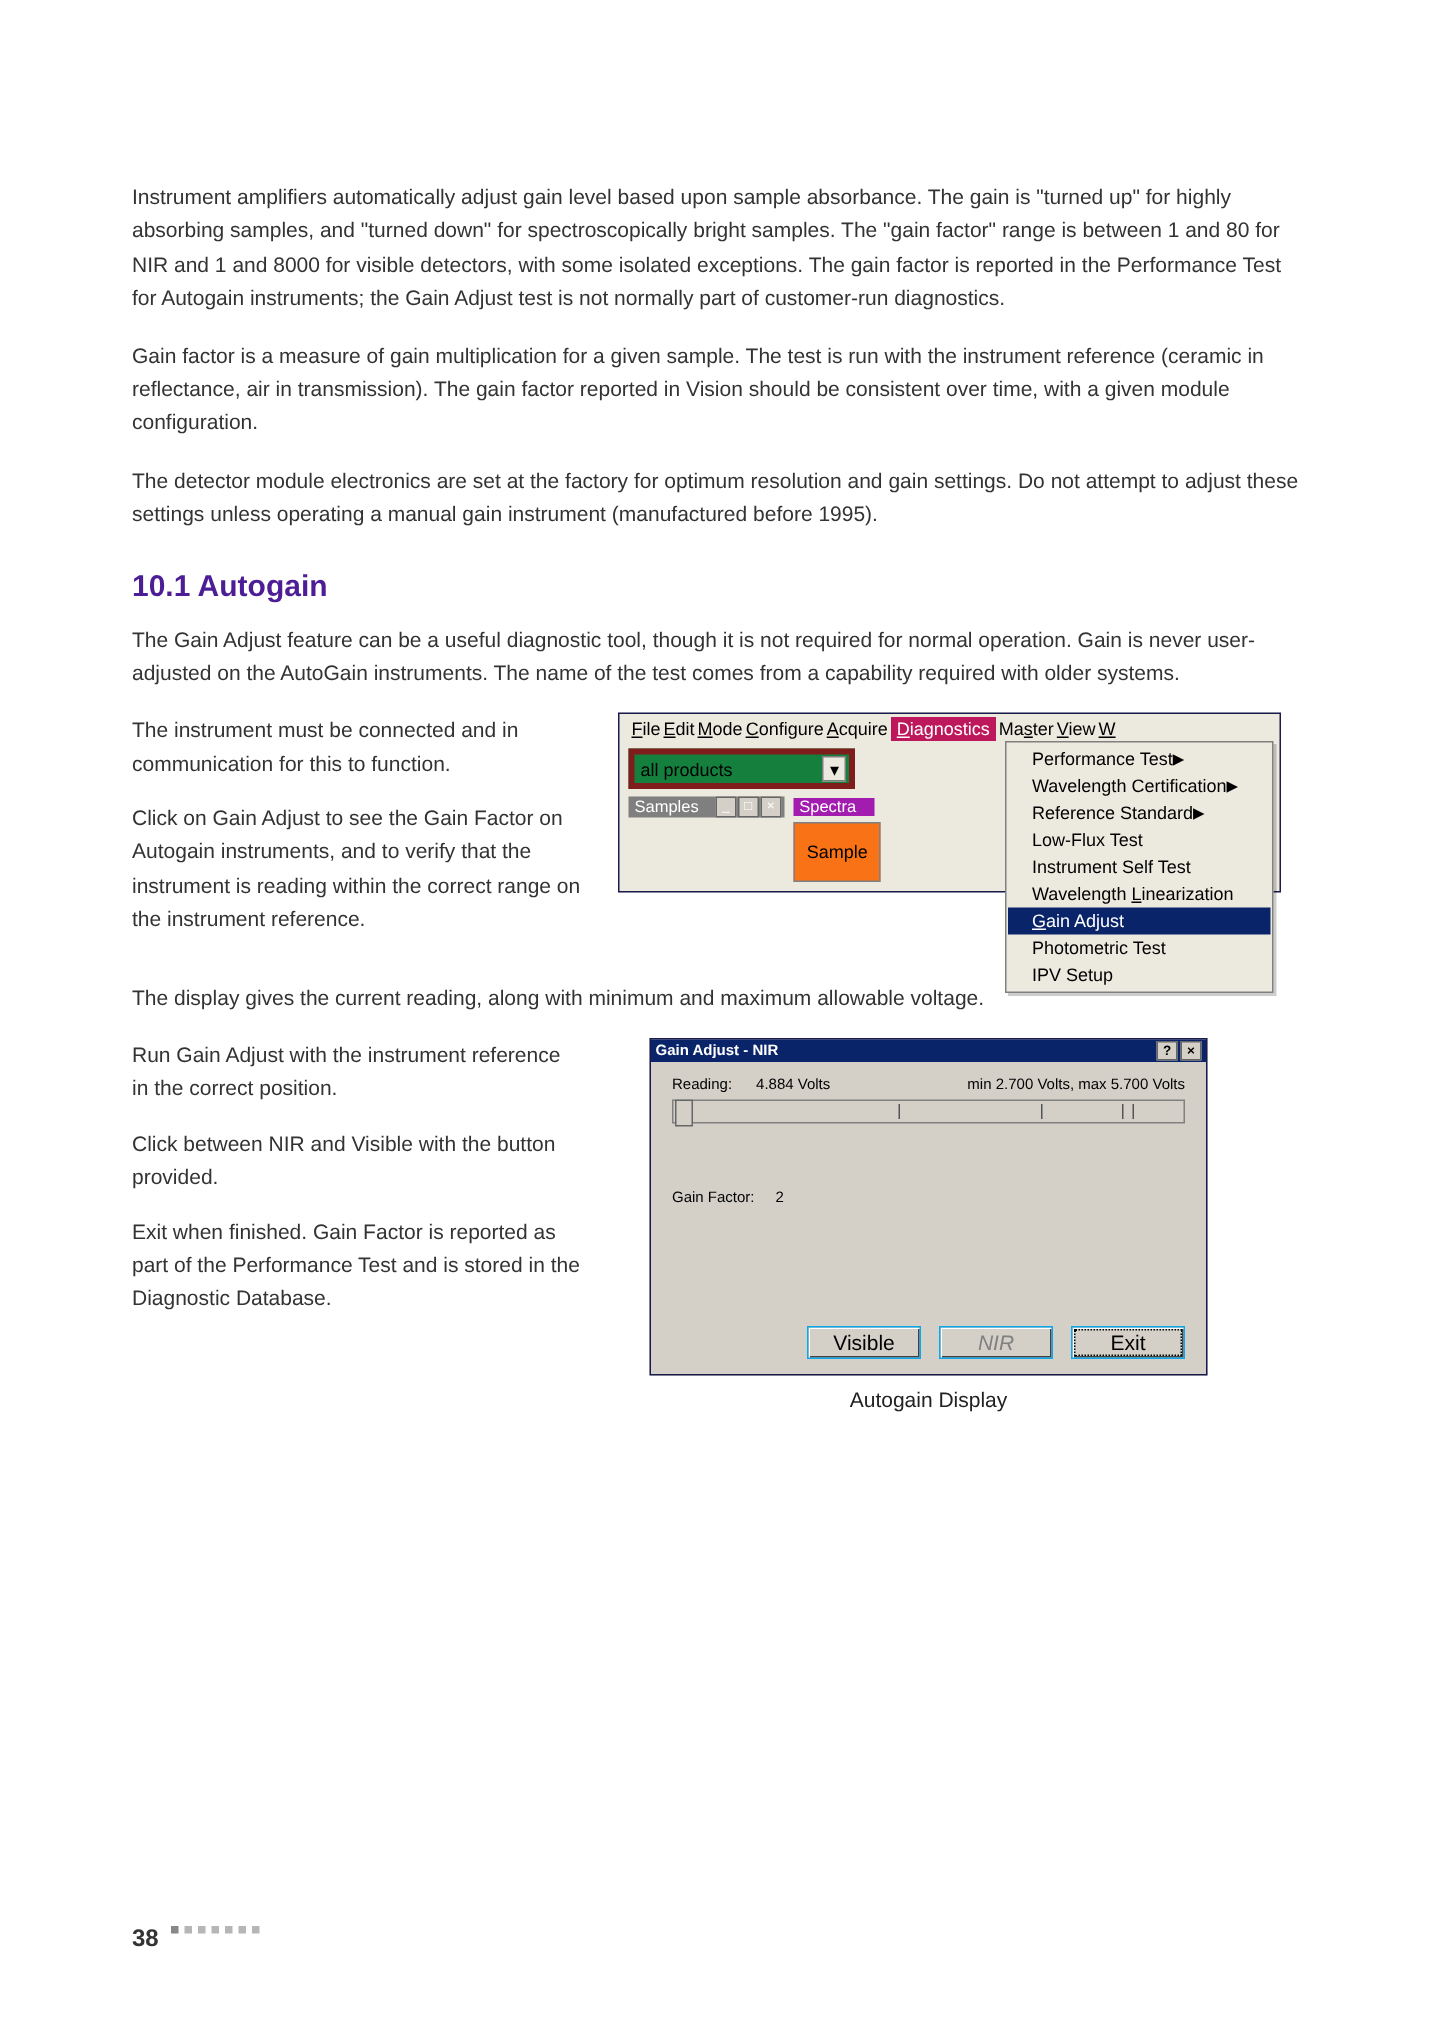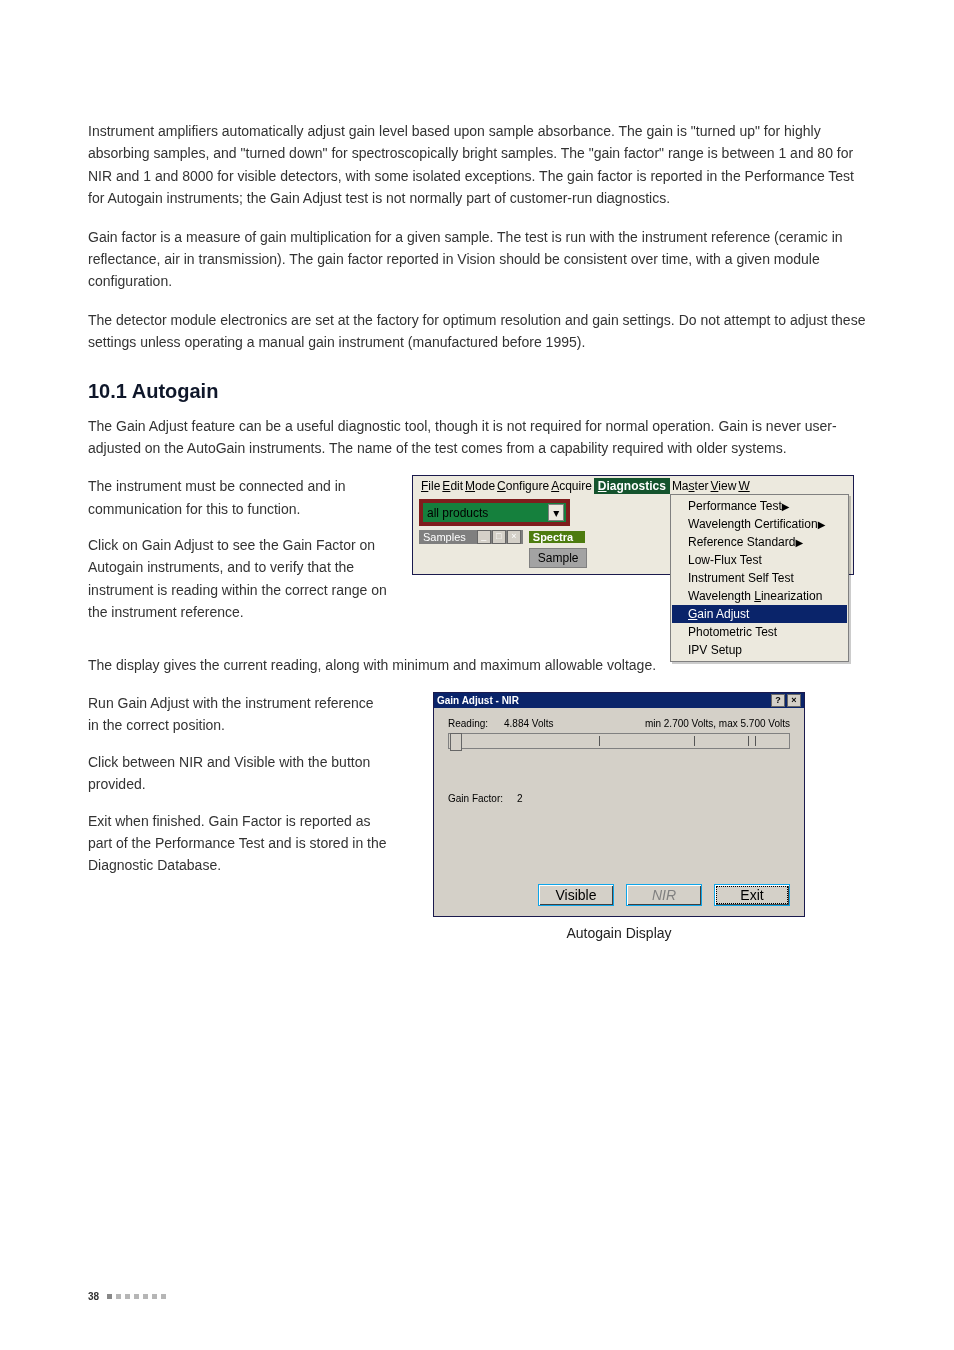--- a/index.html
+++ b/index.html
@@ -19,21 +19,21 @@
   h1.section-title {
     font-size: 28px;
     font-weight: 700;
     margin: 0 0 20px 0;
     color: #222;
   }
   h2.subsection-title {
     font-size: 20px;
     font-weight: 700;
     margin: 26px 0 12px 0;
-    color: #0f172a;
+    color: #4c1d95;
   }
   p.body {
     font-size: 14px;
     line-height: 1.6;
     margin: 0 0 16px 0;
     color: #333;
   }
   .two-col {
     display: flex;
     align-items: flex-start;
@@ -56,24 +56,23 @@
   }
   .menubar {
     display: flex;
     align-items: center;
     gap: 2px;
     padding: 2px 8px 3px 8px;
     white-space: nowrap;
   }
   .menubar .mi { cursor: default; }
   .menubar .mi.sel {
-    background: #14532d;
+    background: #be185d;
     color: #fff;
     padding: 1px 4px;
-    font-weight: bold;
   }
   .mnemonic { text-decoration: underline; }
   .toolbar-row {
     padding: 2px 6px 4px 6px;
     display: flex;
     align-items: center;
     gap: 6px;
   }
   .combo {
     background: #15803d;
@@ -101,23 +100,23 @@
     padding: 0 2px 0 4px;
   }
   .mdibox.samp { color:#fff; background:#7f7f7f; }
   .mdibox .ttl { padding-right: 10px; }
   .mdibox .winbtn {
     width:12px; height:12px; background:#d4d0c8; border:1px solid #666; margin-left:1px;
     font-size:9px; line-height:10px; text-align:center;
   }
   .sample-btn {
     display:inline-block;
-    background:#a3a3a3;
+    background:#f97316;
     border:1px solid #808080;
-    padding:2px 8px;
+    padding:12px 8px;
     margin-top:4px;
     font-size:12px;
   }
   .dropdown {
     position: absolute;
     top: 18px;
     right: 4px;
     width: 175px;
     background: #ece9de;
     border: 1px solid #808080;
@@ -195,23 +194,23 @@
   .winbutton.default { outline:1px dotted #000; outline-offset:-3px; }
   .winbutton.disabled { color:#808080;font-style:italic; }
   .fig-caption {
     text-align:center;
     font-size:14px;
     margin-top:8px;
   }
   .footer {
     position:absolute;
     bottom:48px; left:88px;
-    font-size:10px;
+    font-size:16px;
     color:#333;
-    display:flex; align-items:center; gap:8px;
+    display:flex; gap:8px;
   }
   .footer .pn { font-weight:700; }
   .footer .sq {
     display:inline-flex; gap:4px;
   }
   .footer .sq span {
     width:5px; height:5px; background:#b6b6b6;
   }
   .footer .sq span:first-child { background:#888; }
 </style>
@@ -257,21 +256,21 @@
       <div class="row2">
         <div>
           <span class="mdibox samp">
             <span class="ttl">Samples</span>
             <span class="winbtn">_</span>
             <span class="winbtn">□</span>
             <span class="winbtn">×</span>
           </span>
         </div>
         <div>
-          <span class="mdibox samp" style="background:#4d7c0f;font-weight:bold;">
+          <span class="mdibox samp" style="background:#a21caf;">
             <span class="ttl">Spectra</span>
           </span>
           <div><span class="sample-btn">Sample</span></div>
         </div>
       </div>
 
       <div class="dropdown">
         <div class="dditem">
             <span>Performance Test</span>
             <span class="arr">▶</span>

